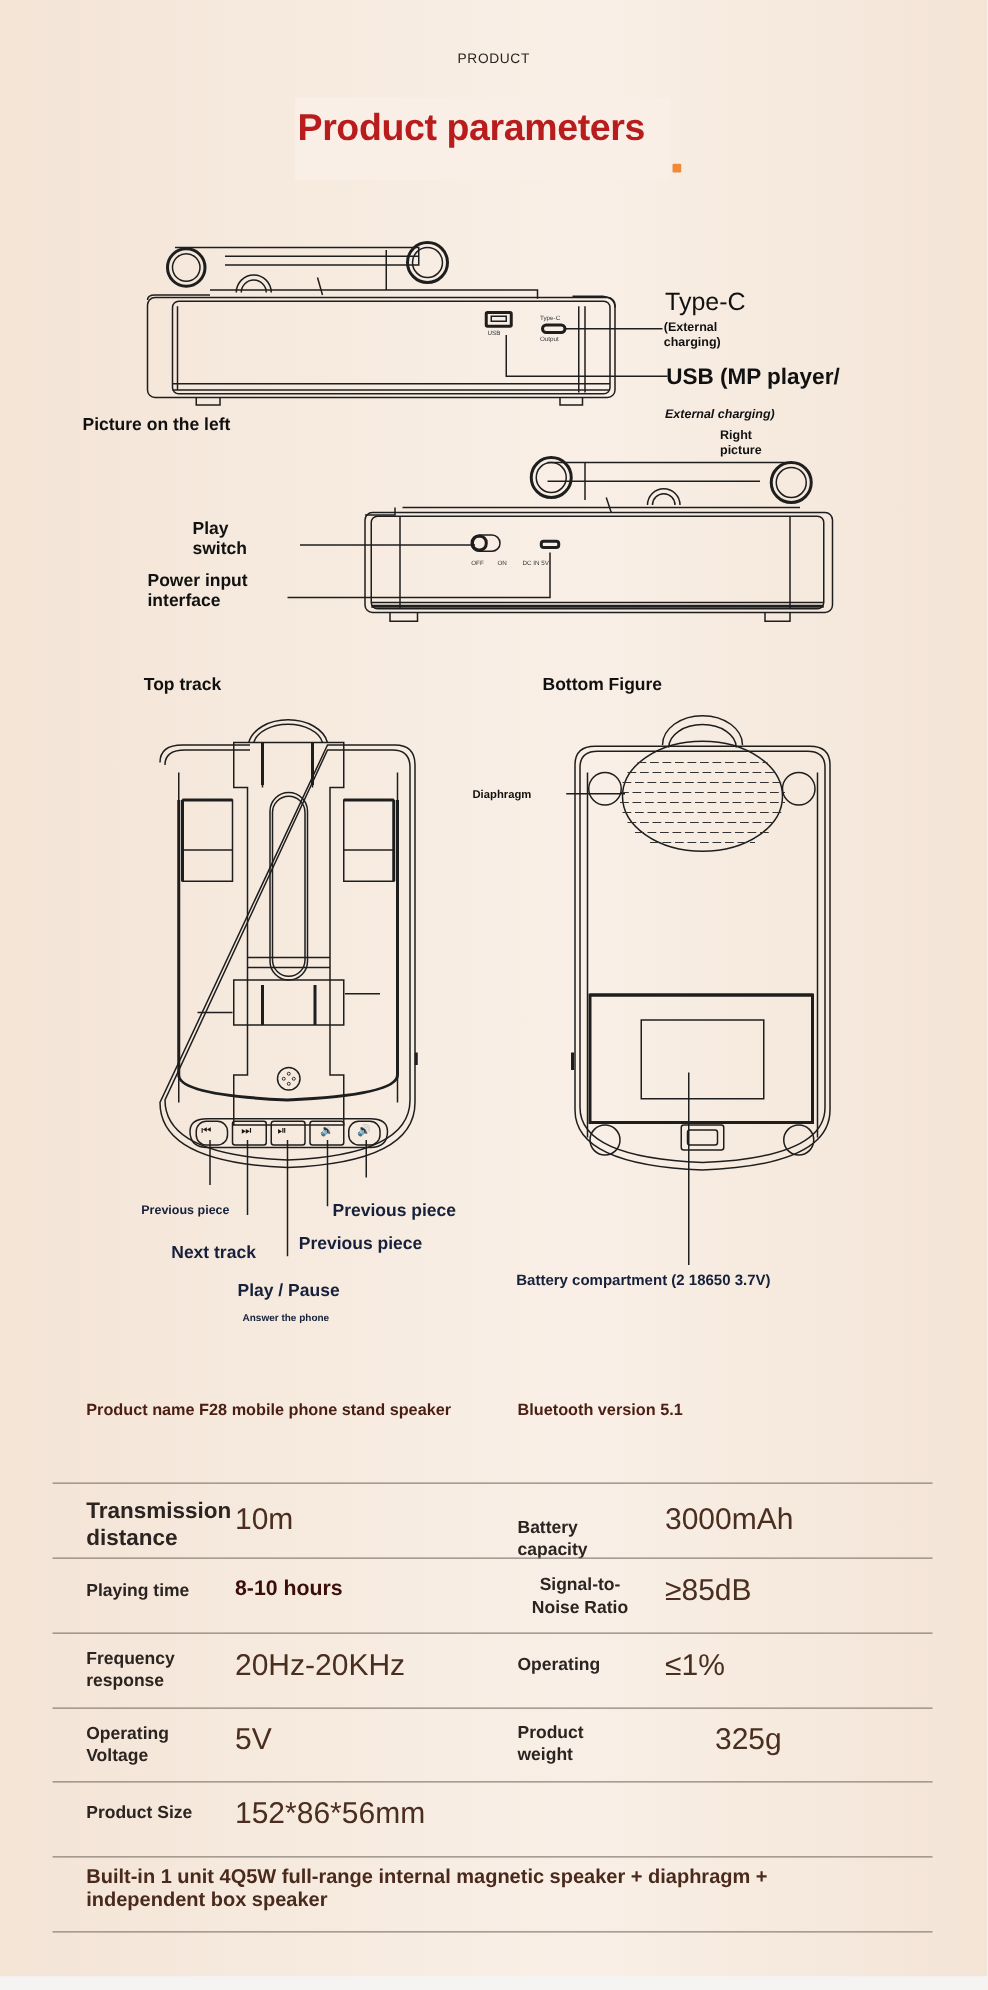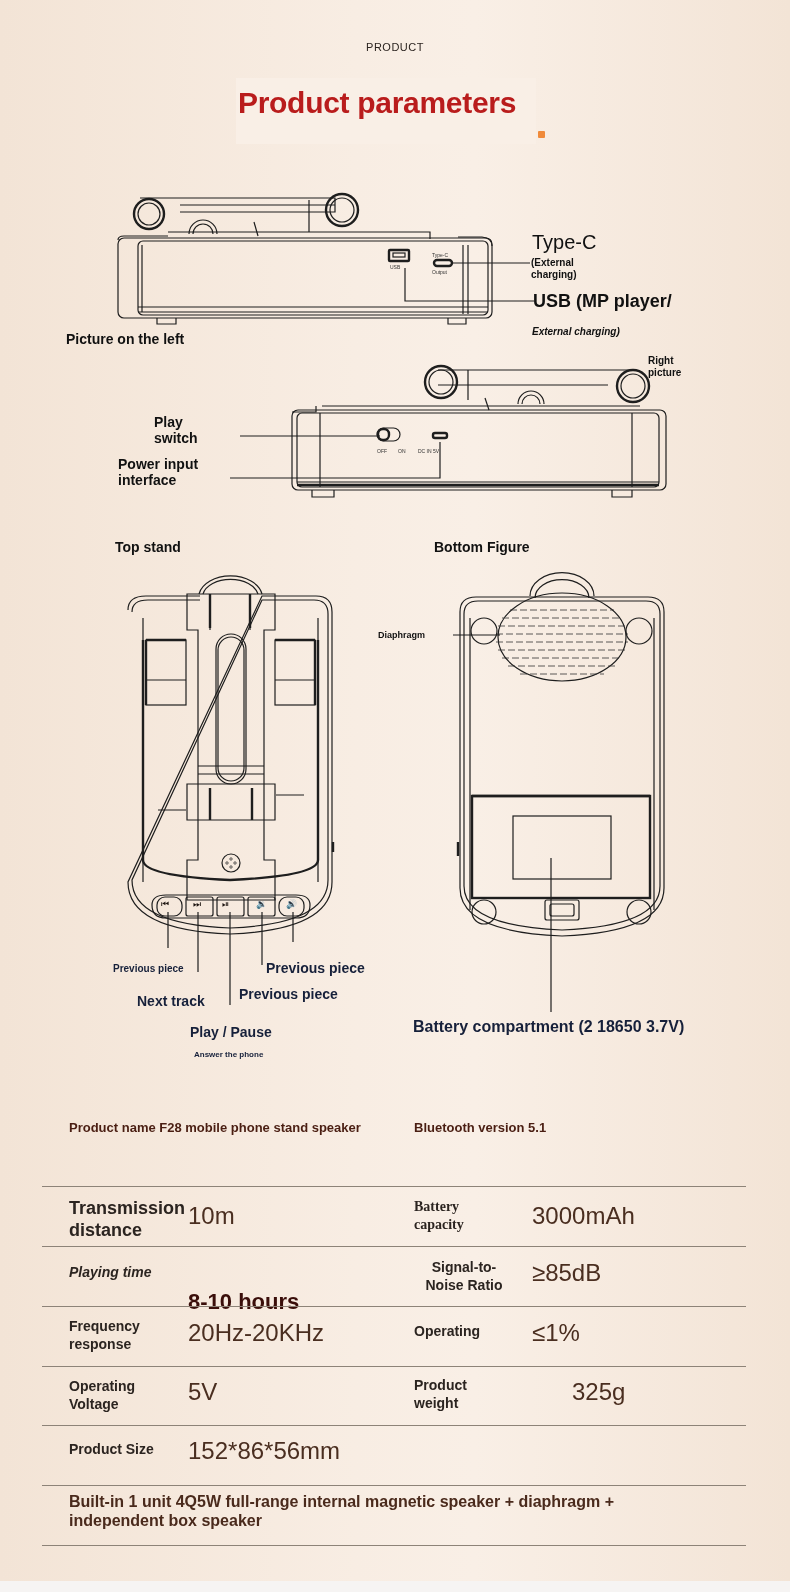--- a/index.html
+++ b/index.html
@@ -27,21 +27,21 @@
   svg .s { fill: none; stroke: #1e1e1e; stroke-width: 1.2; }
   svg .t { fill: none; stroke: #1e1e1e; stroke-width: 2.4; }
   svg .th { fill: none; stroke: #333; stroke-width: 0.8; }
 
   .specs { left: 42px; top: 1120px; width: 704px; }
   .spec-head { position: absolute; top: 0; font-size: 13px; font-weight: bold; color: #4a1e12; white-space: nowrap; }
   .rule { position: absolute; left: 0; width: 704px; height: 0; border-top: 1.3px solid #8d8378; }
   .k { position: absolute; font-weight: bold; color: #2b2420; font-size: 14px; line-height: 1.3; white-space: nowrap; }
   .k.small { font-size: 18px; line-height: 1.2; }
   .v { position: absolute; color: #4a2e20; font-size: 24px; white-space: nowrap; }
-  .v.bold { font-weight: bold; font-size: 22px; color: #3a0e0a; margin-top: 28px; }
+  .v.bold { font-weight: bold; font-size: 17px; color: #3a0e0a; }
   .footnote { position: absolute; left: 27px; top: 356px; font-size: 16px; font-weight: bold; color: #4a2a1c; line-height: 1.2; width: 640px; }
 </style>
 </head>
 <body>
 
 <div class="abs section-tag">PRODUCT</div>
 <div class="abs title-box"></div>
 <div class="abs page-title">Product parameters</div>
 <div class="abs accent-dot"></div>
 
@@ -119,25 +119,25 @@
 
   <rect class="t" x="433" y="433" width="14" height="5" rx="2"></rect>
 
   <path class="s" d="M240 436 H380"></path>
   <path class="s" d="M230 478 H440 V442"></path>
 </svg>
 <div class="abs" style="left:377px;top:448px;font-size:5px;color:#333;">OFF</div>
 <div class="abs" style="left:398px;top:448px;font-size:5px;color:#333;">ON</div>
 <div class="abs" style="left:418px;top:448px;font-size:5px;color:#333;">DC IN 5V</div>
 
-<div class="abs lbl lbl-sm" style="left:648px;top:343px;width:50px;white-space:normal;margin-top:12px;">Right picture</div>
+<div class="abs lbl lbl-sm" style="left:576px;top:343px;width:50px;white-space:normal;">Right picture</div>
 <div class="abs lbl lbl-md" style="left:154px;top:414px;width:60px;white-space:normal;">Play switch</div>
 <div class="abs lbl lbl-md" style="left:118px;top:456px;width:110px;white-space:normal;">Power input interface</div>
 
-<div class="abs lbl lbl-md" style="left:115px;top:539px;">Top stand</div>
+<div class="abs lbl lbl-md" style="left:115px;top:539px;">Top track</div>
 <svg style="left:0;top:0;width:790px;height:1060px;">
 
   <path class="s" d="M199 594 A32 22 0 0 1 262 594"></path>
     <path class="s" d="M203 594 A28 18 0 0 1 258 594"></path>
 
   <path class="s" d="M128 610 Q128 596 146 596 H200 M262 596 H316 Q332 596 332 612 V882 Q332 930 230 934 Q128 930 128 882 Z"></path>
   <path class="s" d="M132 612 Q132 600 148 600 H200 M262 600 H314 Q328 600 328 614 V880 Q328 924 230 928 Q132 924 132 880 Z"></path>
   <path class="s" d="M143 618 V882 M318 618 V882"></path>
 
   <path class="s" d="M187 594 H275 V630 H264 V860 H275 V900 H187 V860 H198 V630 H187 Z"></path>
@@ -219,36 +219,36 @@
   <rect class="t" x="472" y="796" width="178" height="102"></rect>
   <rect class="s" x="513" y="816" width="98" height="63"></rect>
   <rect class="s" x="545" y="900" width="34" height="20" rx="2"></rect>
   <rect class="s" x="550" y="904" width="24" height="12" rx="2"></rect>
   <path class="t" d="M458 842 V856"></path>
 
   <path class="s" d="M453 635 H500"></path>
   <path class="s" d="M551 858 V1012"></path>
 </svg>
 <div class="abs lbl" style="left:378px;top:630px;font-size:9px;">Diaphragm</div>
-<div class="abs lbl navy" style="left:413px;top:1018px;font-size:16px;">Battery compartment (2 18650 3.7V)</div>
+<div class="abs lbl navy" style="left:413px;top:1018px;font-size:12px;">Battery compartment (2 18650 3.7V)</div>
 
 <div class="abs specs">
   <div class="spec-head" style="left:27px;">Product name F28 mobile phone stand speaker</div>
   <div class="spec-head" style="left:372px;">Bluetooth version 5.1</div>
 
   <div class="rule" style="top:66px;"></div>
 
   <div class="k small" style="left:27px;top:78px;width:90px;white-space:normal;">Transmission distance</div>
   <div class="v" style="left:146px;top:82px;">10m</div>
-  <div class="k" style="left:372px;top:78px;width:80px;white-space:normal;font-family:Liberation Serif, serif;">Battery capacity</div>
+  <div class="k" style="left:372px;top:92px;width:80px;white-space:normal;">Battery capacity</div>
   <div class="v" style="left:490px;top:82px;">3000mAh</div>
 
   <div class="rule" style="top:126px;"></div>
 
-  <div class="k" style="left:27px;top:143px;font-style:italic;">Playing time</div>
+  <div class="k" style="left:27px;top:143px;">Playing time</div>
   <div class="v bold" style="left:146px;top:141px;">8-10 hours</div>
   <div class="k" style="left:372px;top:138px;width:100px;white-space:normal;text-align:center;">Signal-to-Noise Ratio</div>
   <div class="v" style="left:490px;top:139px;">≥85dB</div>
 
   <div class="rule" style="top:186px;"></div>
 
   <div class="k" style="left:27px;top:197px;width:90px;white-space:normal;">Frequency response</div>
   <div class="v" style="left:146px;top:199px;">20Hz-20KHz</div>
   <div class="k" style="left:372px;top:202px;">Operating</div>
   <div class="v" style="left:490px;top:199px;">≤1%</div>

